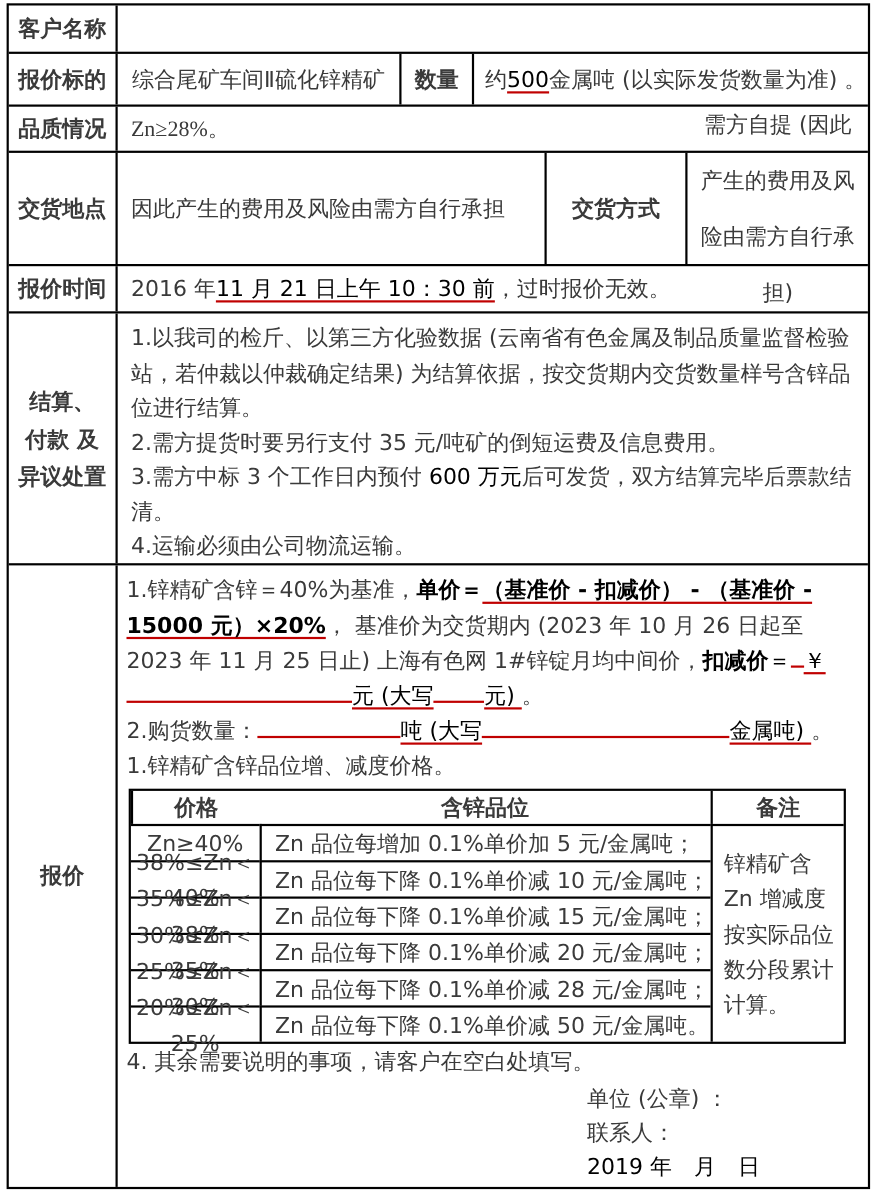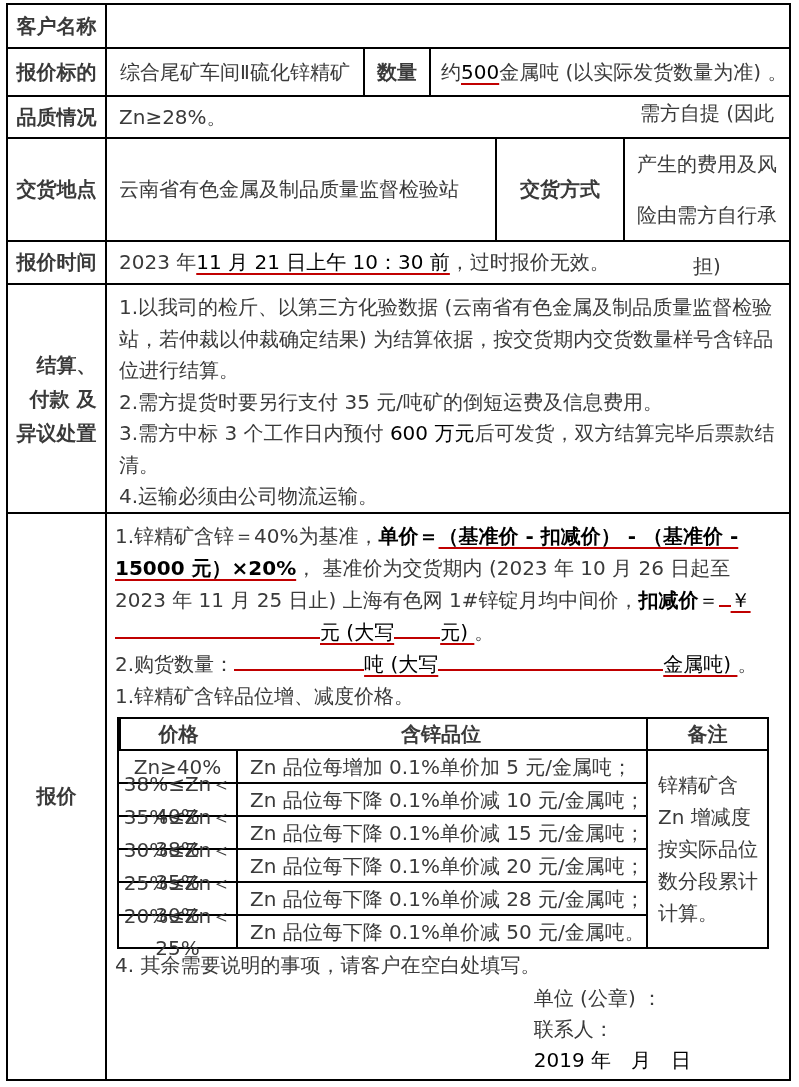--- a/index.html
+++ b/index.html
@@ -30,21 +30,21 @@
   .qty-label{flex:0 0 66px;}
   .qty-val{padding-left:10px;font-size:20px;}
   
   .addr{flex:0 0 390px;padding-left:12px;font-size:20px;}
   .method-label{flex:0 0 128px;}
   .method-val{padding:0 6px;font-size:20px;line-height:51px;text-align:center;
               display:flex;align-items:center;}
   
   .time-val{padding-left:12px;font-size:20px;}
   
-  .settle-label{line-height:34px;text-align:right;}
+  .settle-label{line-height:34px;}
   .settle-body{padding:7px 12px 0 12px;font-size:20px;line-height:31.5px;overflow:hidden;}
   
   .quote-body{padding:6px 10px 0 8px;font-size:20px;line-height:32px;overflow:hidden;}
   .quote-body p{margin:0;}
   
   .red{color:#000000;}
   .b{font-weight:bold;}
   .u{text-decoration:underline;text-decoration-color:#c00000;text-underline-offset:4px;text-decoration-thickness:2px;}
   .gap{display:inline-block;border-bottom:2px solid #c00000;height:1em;vertical-align:baseline;}
   
@@ -77,34 +77,34 @@
     <div class="cell label qty-label">数量</div>
     <div class="cell grow vmid qty-val">
       <span>约</span>
         <span class="red u"> 500 </span>
         <span> 金属吨 (以实际发货数量为准) 。</span>
     </div>
   </div>
 
   <div class="row r-quality">
     <div class="cell label">品质情况</div>
-    <div class="cell grow vmid fs20" style="padding-left:12px;">Zn≥28%。</div>
+    <div class="cell grow vmid fs20" style="padding-left:12px;font-family:Liberation Serif, serif;">Zn≥28%。</div>
   </div>
 
   <div class="row r-delivery">
     <div class="cell label">交货地点</div>
-    <div class="cell addr vmid">云南省有色金属及制品质量监督检验站</div>
+    <div class="cell addr vmid">因此产生的费用及风险由需方自行承担</div>
     <div class="cell label method-label">交货方式</div>
     <div class="cell grow method-val">需方自提 (因此产生的费用及风险由需方自行承担)</div>
   </div>
 
   <div class="row r-time">
     <div class="cell label">报价时间</div>
     <div class="cell grow vmid time-val">
-      <span>2023 年 </span>
+      <span>2016 年 </span>
         <span class="red u">11 月 21 日上午 10：30 前</span>
         <span>，过时报价无效。</span>
     </div>
   </div>
 
   <div class="row r-settle">
     <div class="cell label settle-label">
       <div>
         <div>结算、</div>
         <div>付款  及</div>

